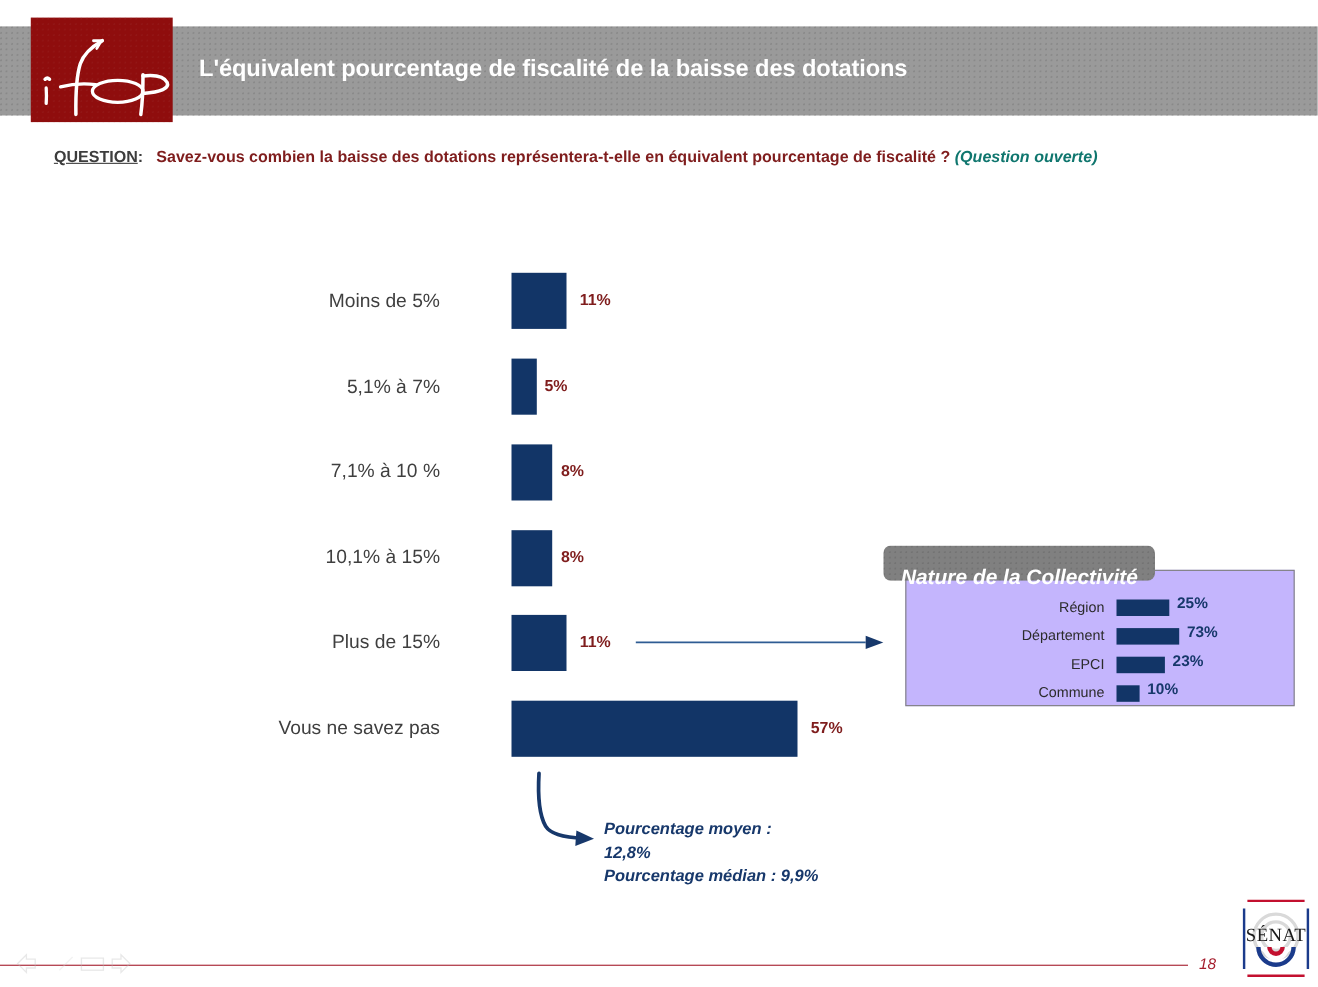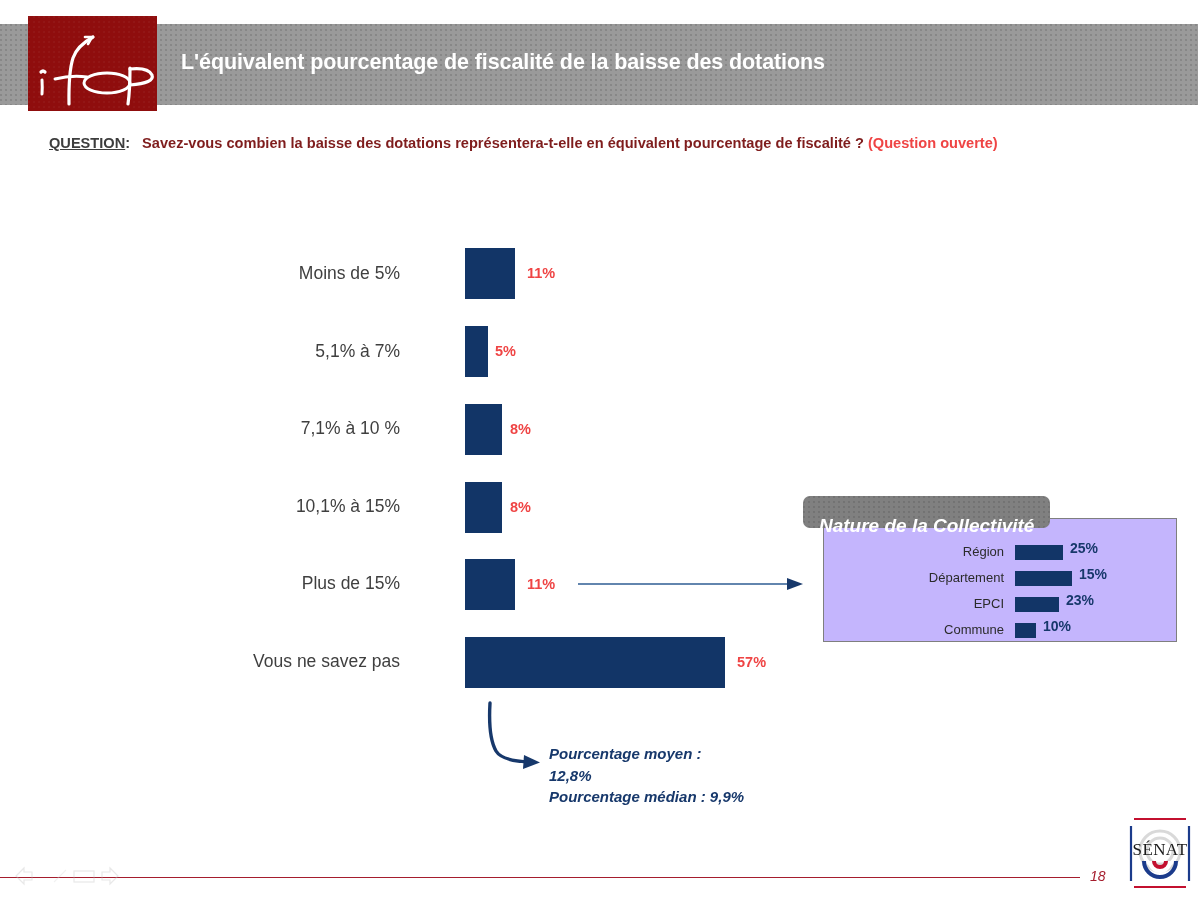--- a/index.html
+++ b/index.html
@@ -34,31 +34,31 @@
   }
 
   
   .question-row{
     position:absolute;left:49px;top:135px;white-space:nowrap;
     font-size:14.6px;color:#3d3d3d;font-weight:bold;
   }
   .question-label{text-decoration:underline;}
   .question-colon{font-weight:bold;}
   .question-text{margin-left:12px;font-weight:bold;color:#7f1d1d;}
-  .question-note{font-weight:bold;color:#ef4444;}
+  .question-note{font-style:italic;font-weight:bold;color:#0f766e;}
 
   
   .chart{position:absolute;left:0;top:0;width:1198px;height:897px;}
   .cat-label{
     position:absolute;text-align:right;right:0;width:260px;
     font-size:17.5px;color:#3f3f3f;white-space:nowrap;
   }
   .bar{position:absolute;background:#123567;}
   .bar-value{
-    position:absolute;font-size:14.5px;font-weight:bold;color:#ef4444;
+    position:absolute;font-size:14.5px;font-weight:bold;color:#7f1d1d;
     white-space:nowrap;
   }
 
   
   .callout-box{
     position:absolute;left:823px;top:518px;width:354px;height:124px;
     border:1px solid #7f7f7f;background:#c4b5fd;box-sizing:border-box;
   }
   .callout-tab{
     position:absolute;left:803px;top:496px;width:247px;height:32px;
@@ -172,21 +172,21 @@
     <polygon points="212,8 228,14 212,20" fill="#17386b"></polygon>
   </svg>
 
   <div class="callout-box">
     <div class="mini-label" style="left:60px;top:25px;">Région</div>
     <div class="mini-bar" style="left:191px;top:26px;width:48px;"></div>
     <div class="mini-value" style="left:246px;top:21px;">25%</div>
 
     <div class="mini-label" style="left:60px;top:51px;">Département</div>
     <div class="mini-bar" style="left:191px;top:52px;width:57px;"></div>
-    <div class="mini-value" style="left:255px;top:47px;">15%</div>
+    <div class="mini-value" style="left:255px;top:47px;">73%</div>
 
     <div class="mini-label" style="left:60px;top:77px;">EPCI</div>
     <div class="mini-bar" style="left:191px;top:78px;width:44px;"></div>
     <div class="mini-value" style="left:242px;top:73px;">23%</div>
 
     <div class="mini-label" style="left:60px;top:103px;">Commune</div>
     <div class="mini-bar" style="left:191px;top:104px;width:21px;"></div>
     <div class="mini-value" style="left:219px;top:99px;">10%</div>
   </div>
 

